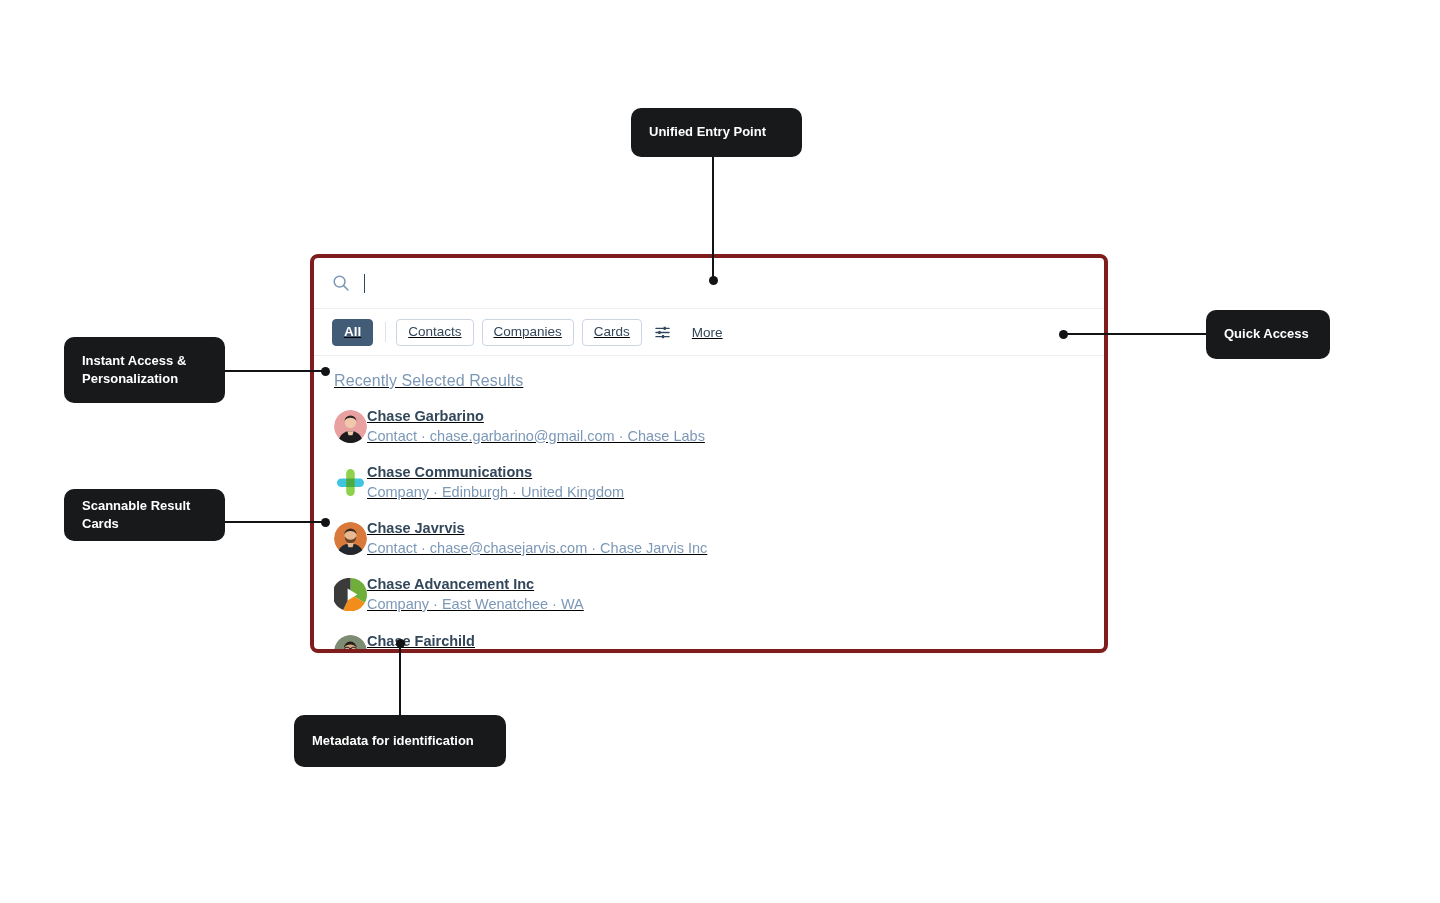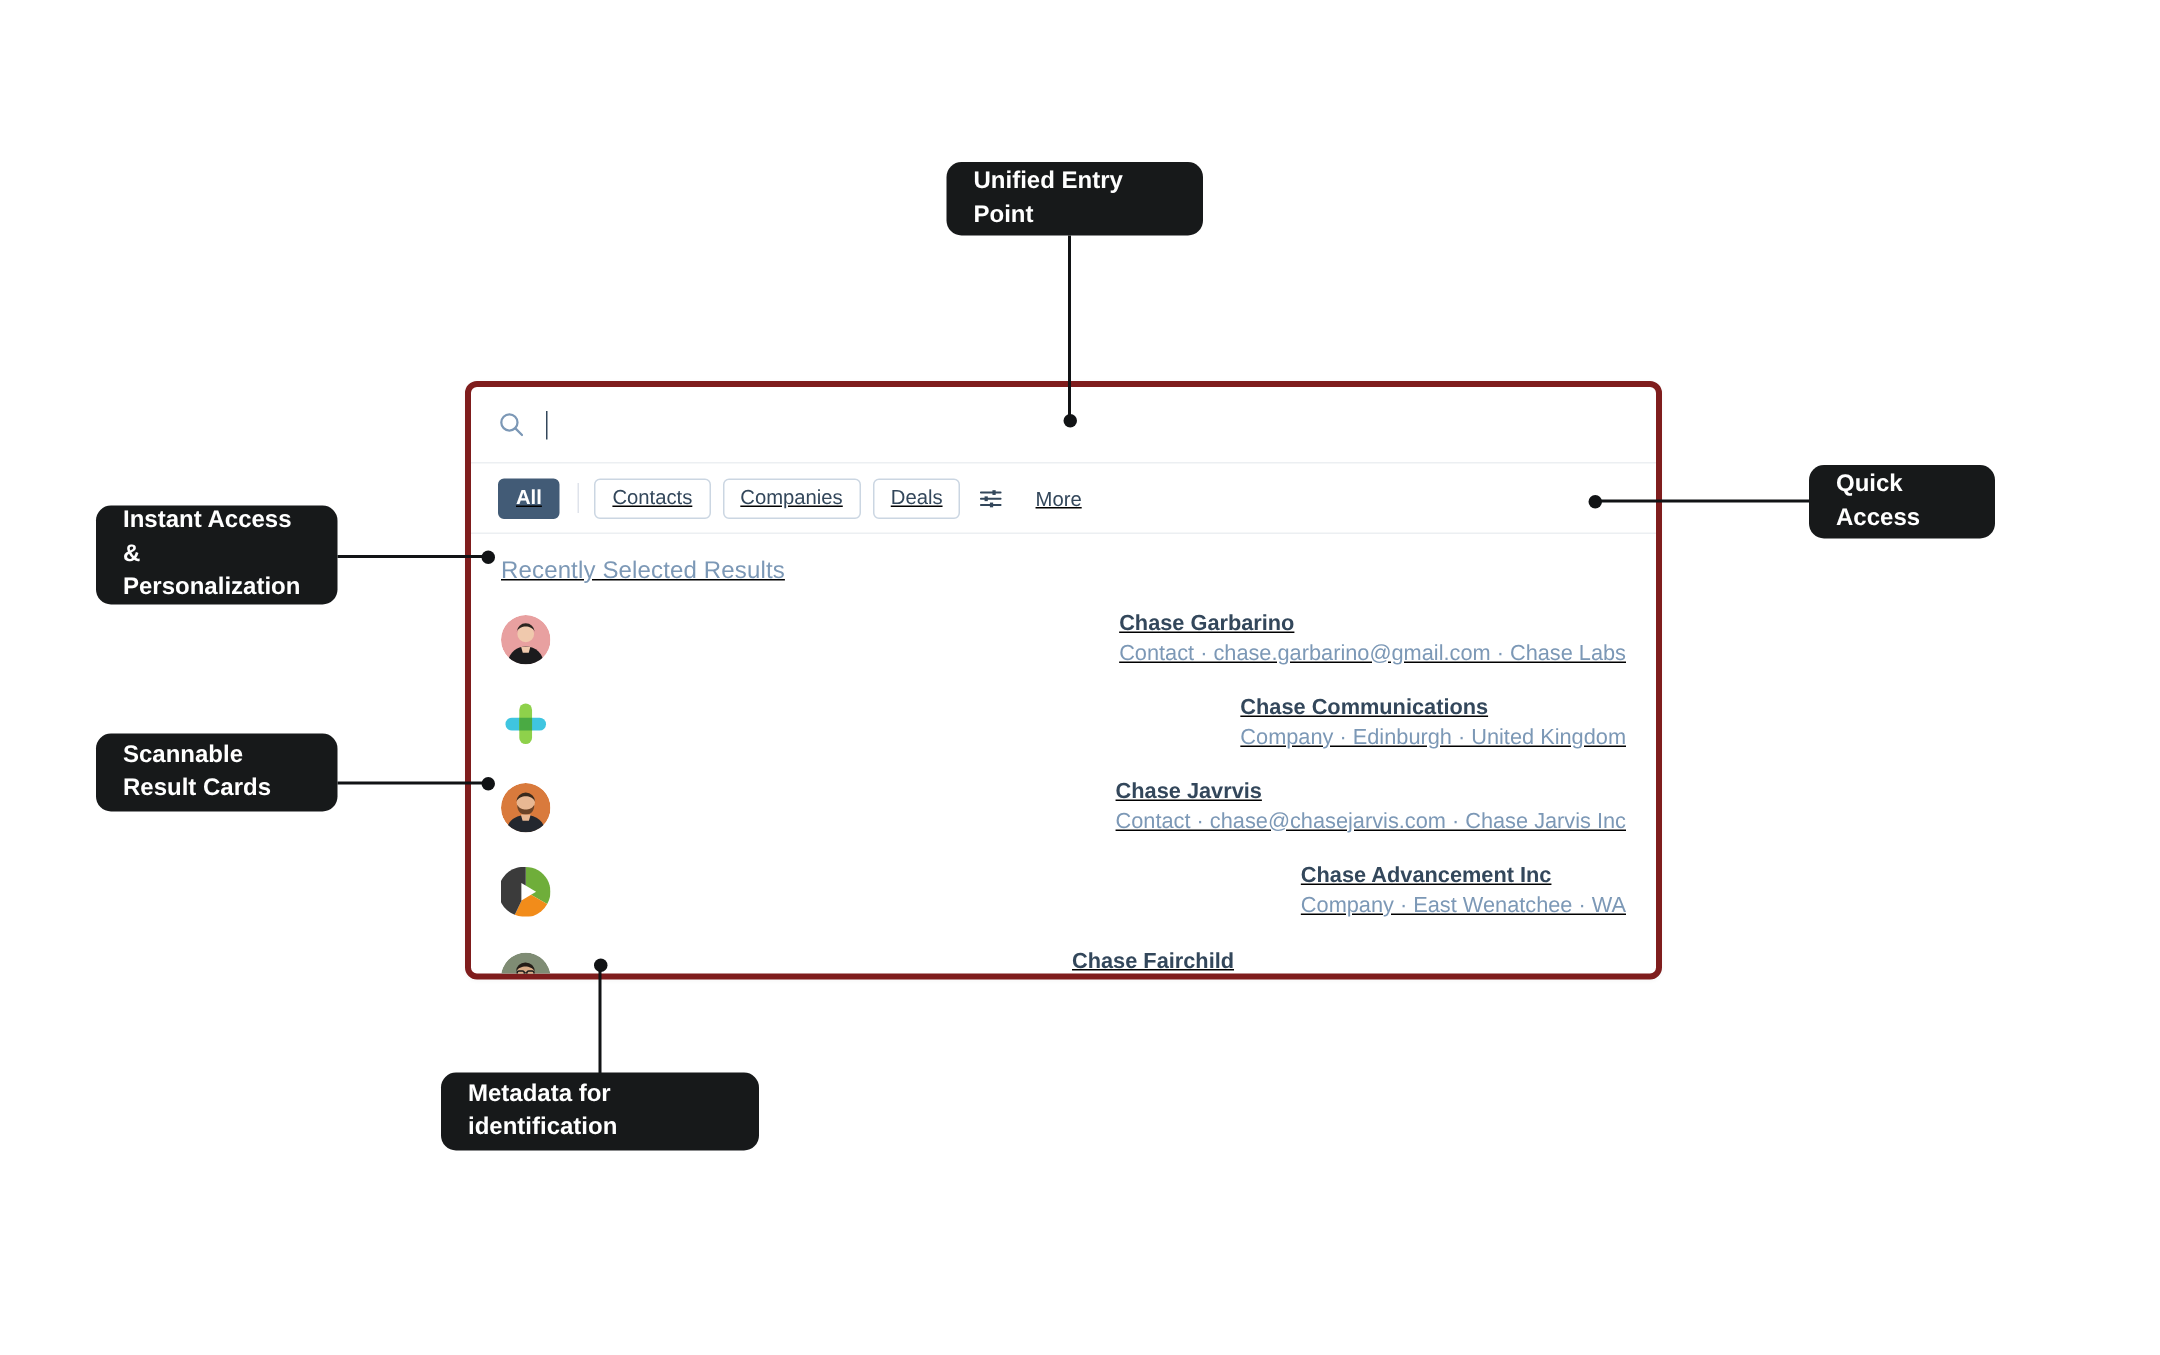--- a/index.html
+++ b/index.html
@@ -133,21 +133,20 @@
     font-family: "Liberation Sans", sans-serif;
     letter-spacing: 0.1px;
   }
   .result-row {
     display: flex;
     align-items: center;
     padding: 5px 2px;
     margin-bottom: 7px;
     cursor: pointer;
     border-radius: 4px;
-    justify-content: space-between;
   }
   .avatar {
     width: 33px;
     height: 33px;
     border-radius: 50%;
     flex: 0 0 auto;
     overflow: hidden;
     position: relative;
   }
   .avatar-logo {
@@ -170,21 +169,21 @@
     line-height: 1.35;
     white-space: nowrap;
   }
 
   
   .callout {
     position: absolute;
     background: #17191a;
     color: #ffffff;
     border-radius: 10px;
-    font-size: 16px;
+    font-size: 13px;
     font-weight: 700;
     line-height: 1.4;
     padding: 14px 18px;
     box-sizing: border-box;
     z-index: 6;
     font-family: "Liberation Sans", sans-serif;
   }
   .connector {
     position: absolute;
     background: #111315;
@@ -233,21 +232,21 @@
     </span>
     <span id="search-caret"></span>
     <input id="search-field" type="text" value="" placeholder="" style="">
   </div>
 
   <div id="filter-row">
     <button class="pill active">All</button>
     <span class="pill-divider"></span>
     <button class="pill">Contacts</button>
     <button class="pill">Companies</button>
-    <button class="pill">Deals</button>
+    <button class="pill">Cards</button>
     <button id="more-button">
       <span id="more-icon">
         <svg viewBox="0 0 16 16" width="15" height="15" fill="none" stroke="currentColor" stroke-width="1.4" stroke-linecap="round">
           <line x1="1" y1="3.6" x2="15" y2="3.6"></line>
           <line x1="1" y1="8" x2="15" y2="8"></line>
           <line x1="1" y1="12.4" x2="15" y2="12.4"></line>
           <rect x="9.2" y="1.9" width="2.3" height="3.4" fill="currentColor" stroke="none"></rect>
           <rect x="3.6" y="6.3" width="2.3" height="3.4" fill="currentColor" stroke="none"></rect>
           <rect x="7.4" y="10.7" width="2.3" height="3.4" fill="currentColor" stroke="none"></rect>
         </svg>

